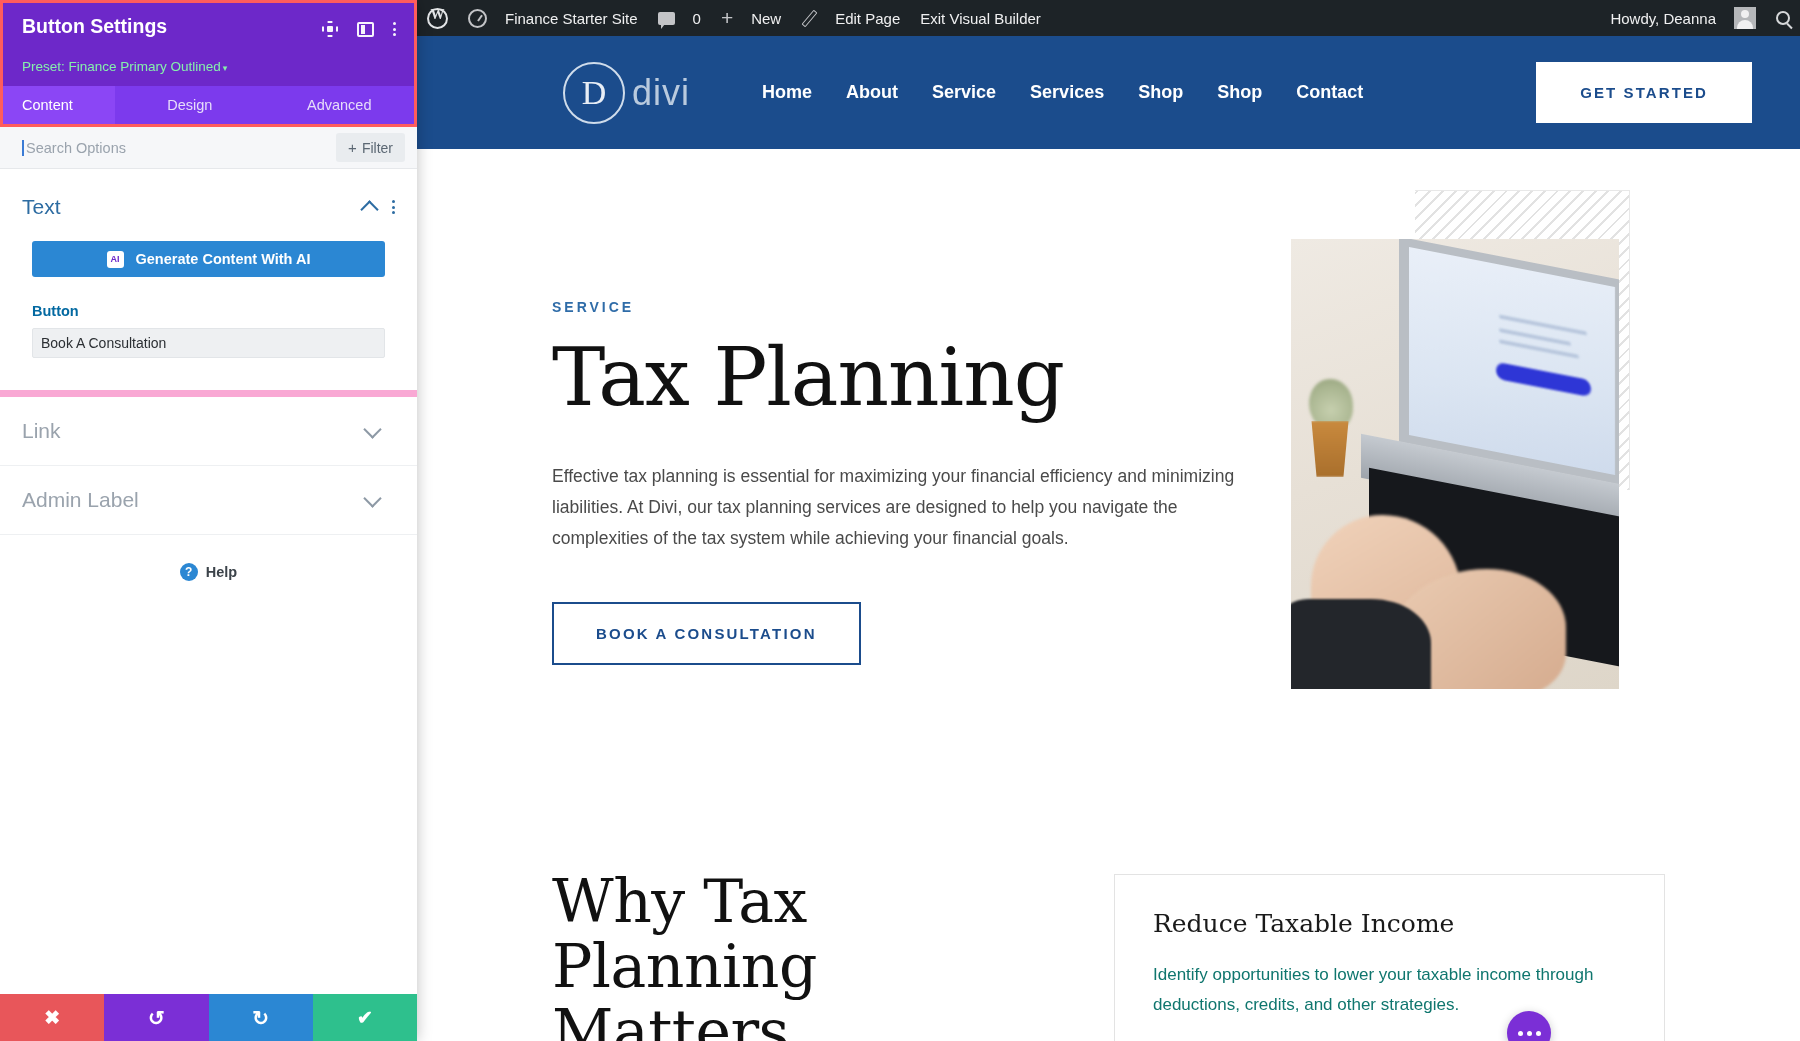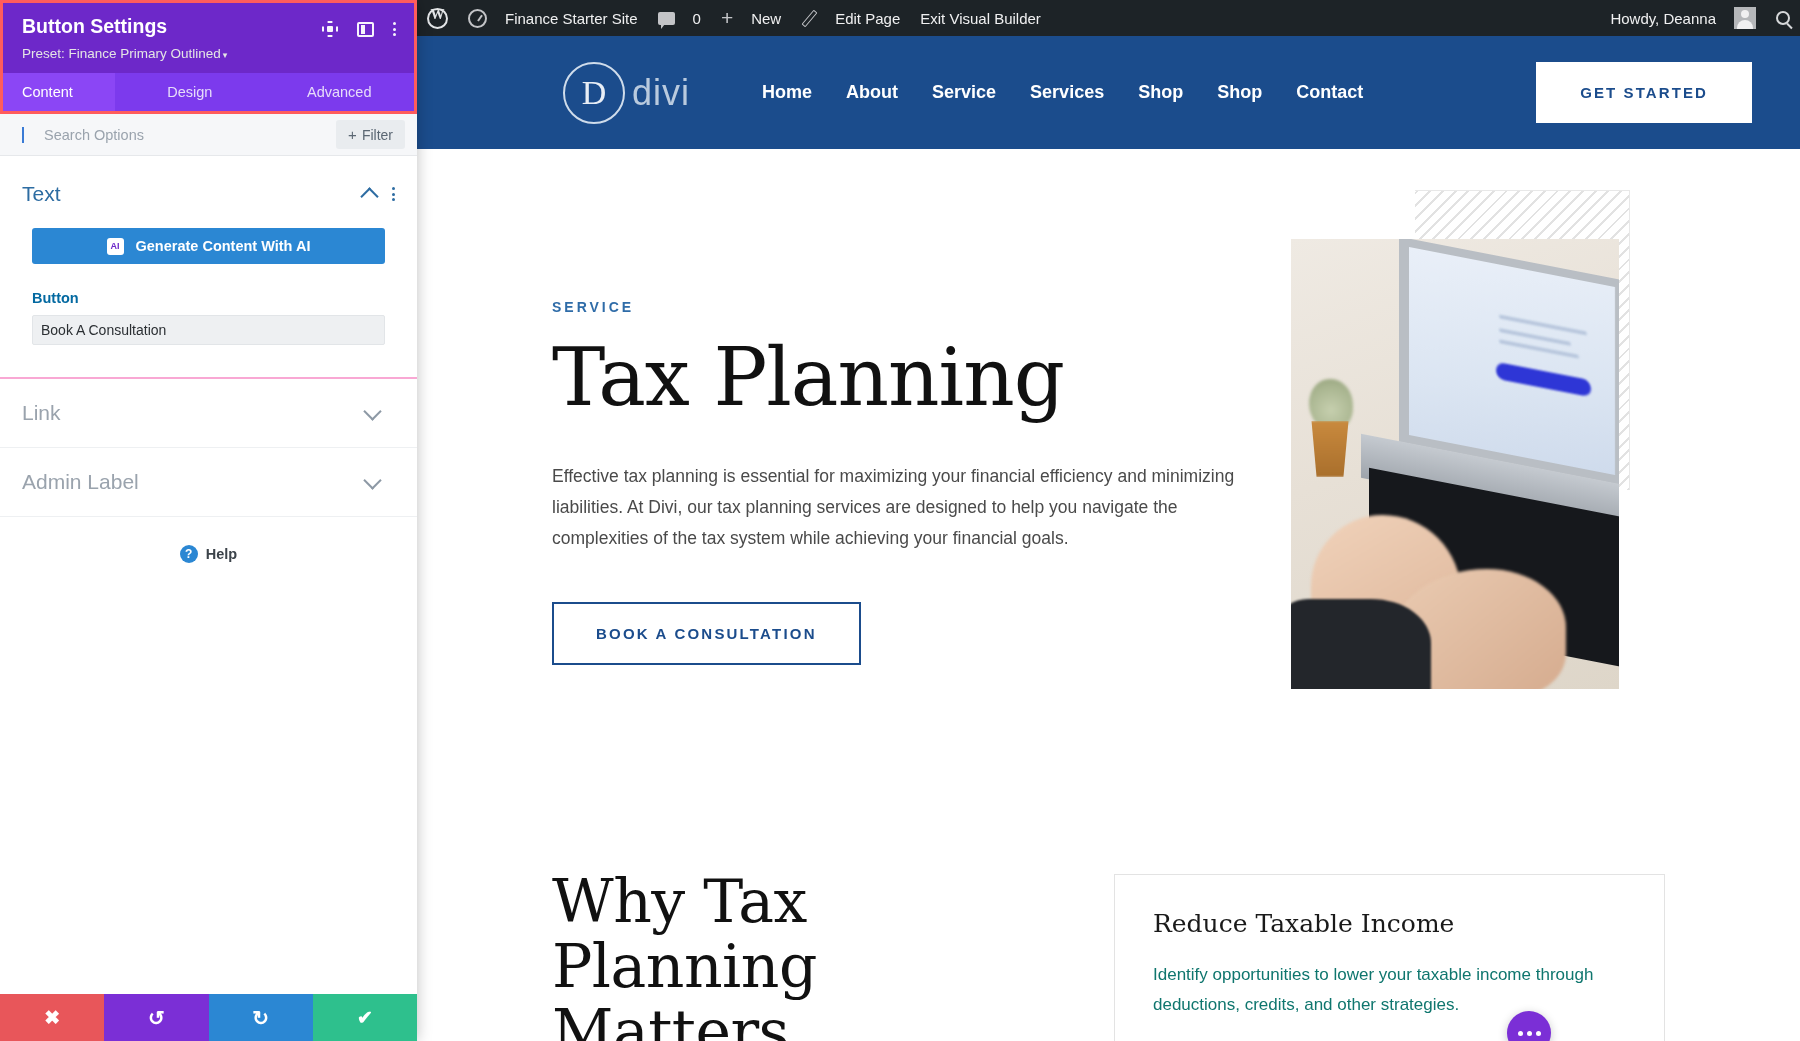--- a/index.html
+++ b/index.html
@@ -268,21 +268,21 @@
     content: ""; position: absolute; left: 0; right: 0; top: 0;
     height: 3px; background: #ff5c5c;
   }
   #panel-head {
     background: #6d28c9; padding: 14px 18px 12px 22px;
     display: flex; align-items: flex-start;
   }
   #panel-head-text { flex: 1; }
   #panel-title { color: #fff; font-size: 19.5px; font-weight: 600; line-height: 1.25; }
   #panel-preset {
-    color: #e5e5e5; font-size: 13.5px; margin-top: 8px; cursor: pointer;
+    color: #86efac; font-size: 13.5px; margin-top: 21px; cursor: pointer;
   }
   #panel-preset .caret { font-size: 9px; margin-left: 2px; }
   #panel-head-icons { display: flex; align-items: center; gap: 19px; padding-top: 7px; }
   .hicon { cursor: pointer; opacity: .95; }
   .icn-target {
     width: 16px; height: 16px; position: relative;
   }
   .icn-target::before {
     content:""; position:absolute; inset:0;
     border: 2px solid #fff;
@@ -313,32 +313,32 @@
   #panel-tabs .ptab:first-child { justify-content: flex-start; padding-left: 22px; flex: 0 0 115px; }
 
   #search-row {
     display: flex; align-items: center; background: #f6f7f9;
     border-bottom: 1px solid #e6e8eb; height: 42px; padding: 0 12px 0 22px;
   }
   #search-input {
     flex: 1; border: none; background: transparent; outline: none;
     font-size: 14.5px; color: #3c434a;
     font-family: "Liberation Sans", sans-serif;
-    border-left: 2px solid #3a7bd5; padding-left: 20px;
+    border-left: 2px solid #3a7bd5; padding-left: 2px;
   }
   #search-input::placeholder { color: #9aa3ad; }
   #filter-btn {
     display: flex; align-items: center; gap: 5px;
     background: #e9ecef; color: #5b6773; font-size: 14px;
     padding: 6px 12px; border-radius: 3px; cursor: pointer;
   }
   #filter-btn .pl { font-size: 15px; }
 
   #panel-body { flex: 1; overflow: hidden; }
-  .sect-open { padding: 26px 0 0 0; border-bottom: 2px solid #f9a8d4; }
+  .sect-open { padding: 26px 0 0 0; border-bottom: 7px solid #f9a8d4; }
   .sect-head {
     display: flex; align-items: center; padding: 0 22px; margin-bottom: 22px;
   }
   .sect-name { flex: 1; font-size: 21px; color: #2d6ca2; font-weight: 400; }
   .chev {
     width: 13px; height: 13px; border-right: 2.5px solid #2d6ca2;
     border-bottom: 2.5px solid #2d6ca2; cursor: pointer; margin-right: 16px;
   }
   .chev.up { transform: rotate(-135deg); margin-top: 4px; }
   .chev.down { transform: rotate(45deg); margin-bottom: 4px; border-color: #8d99a5; }

